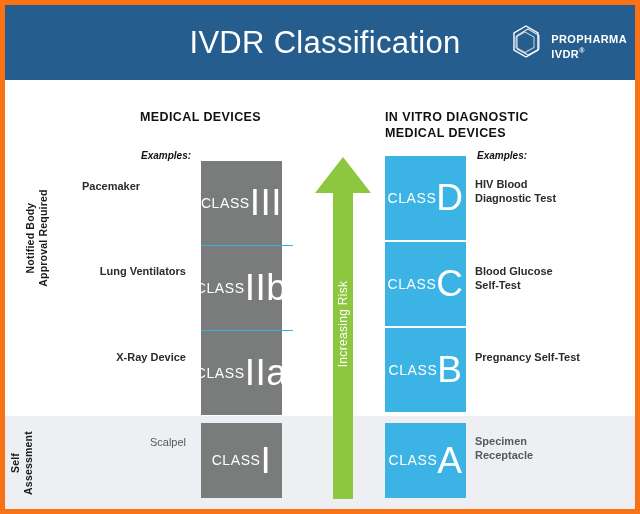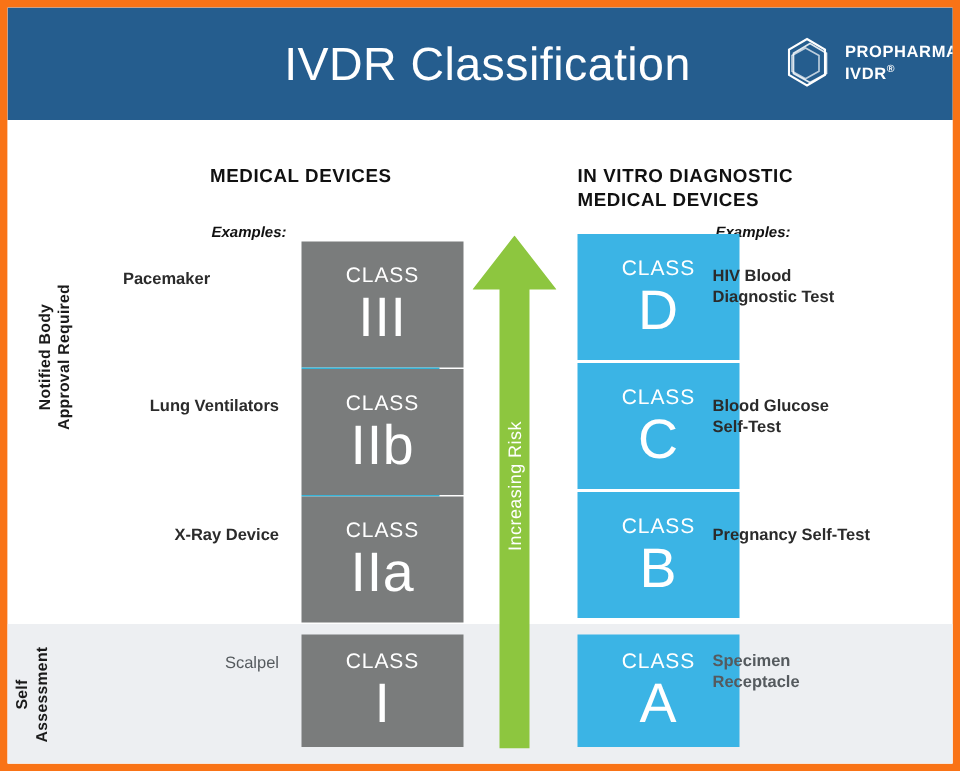--- a/index.html
+++ b/index.html
@@ -40,24 +40,24 @@
     display: flex;
     align-items: center;
     justify-content: center;
     color: #ffffff;
     font-size: 31px;
     font-weight: 500;
     letter-spacing: 0.3px;
   }
   .logo-block {
     position: absolute;
-    right: 6px;
+    right: 18px;
     top: 19px;
     display: flex;
-    align-items: center;
+    align-items: flex-end;
     gap: 8px;
   }
   .logo-mark {
     width: 34px;
     height: 36px;
     display: block;
   }
   .logo-text {
     color: #ffffff;
     font-size: 11px;
@@ -141,23 +141,23 @@
     font-style: italic;
     font-weight: bold;
     color: #111111;
   }
   .examples-left  { left: 136px; top: 145px; }
   .examples-right { left: 472px; top: 145px; }
 
   
   .cls-box {
     position: absolute;
-    width: 108px;
+    width: 81px;
     display: flex;
-    flex-direction: column;
+    flex-direction: row;
     align-items: center;
     justify-content: center;
     color: #ffffff;
     box-sizing: border-box;
   }
   .cls-box .cls-word {
     font-size: 14px;
     font-weight: 500;
     letter-spacing: 0.6px;
     line-height: 17px;

